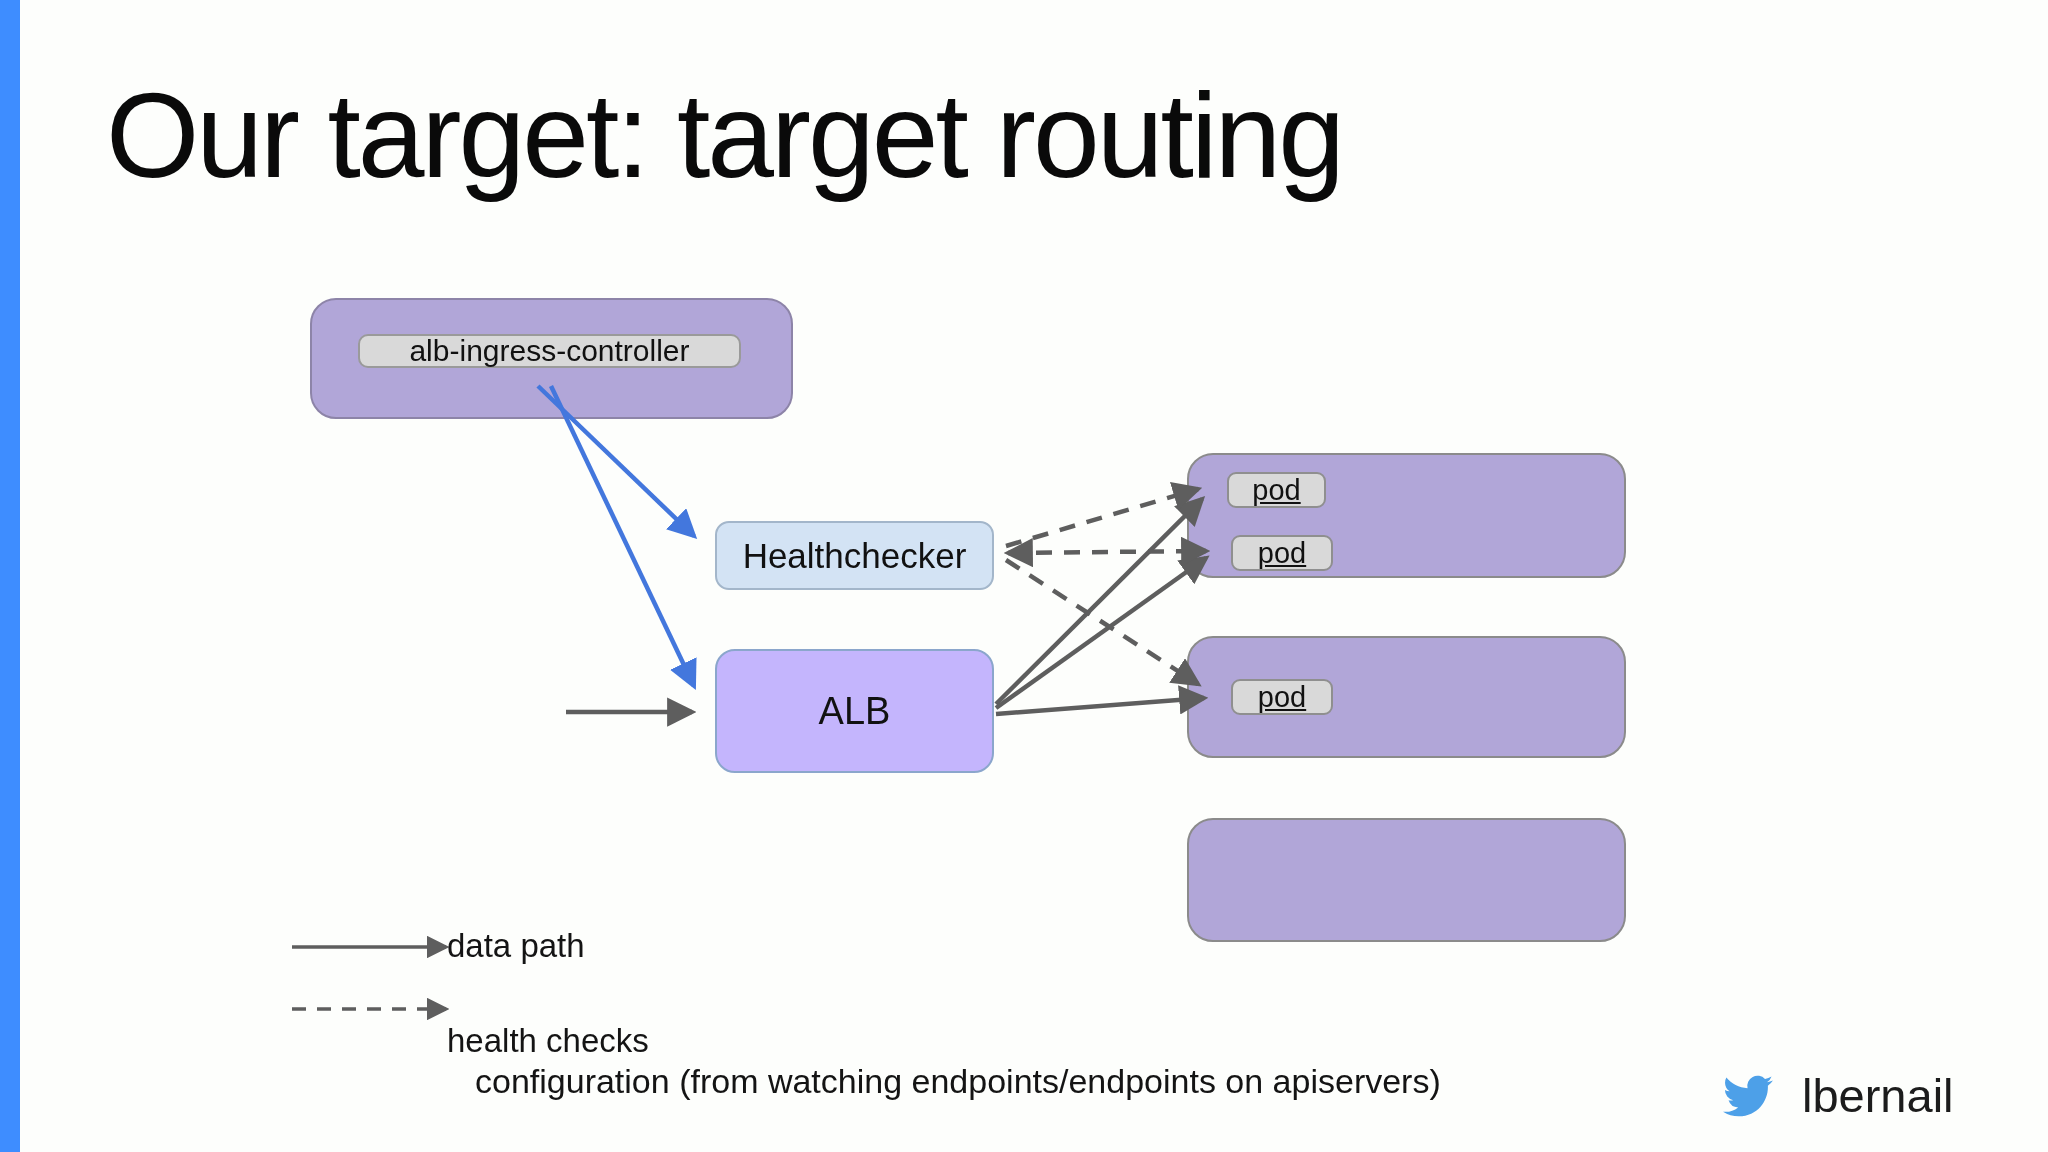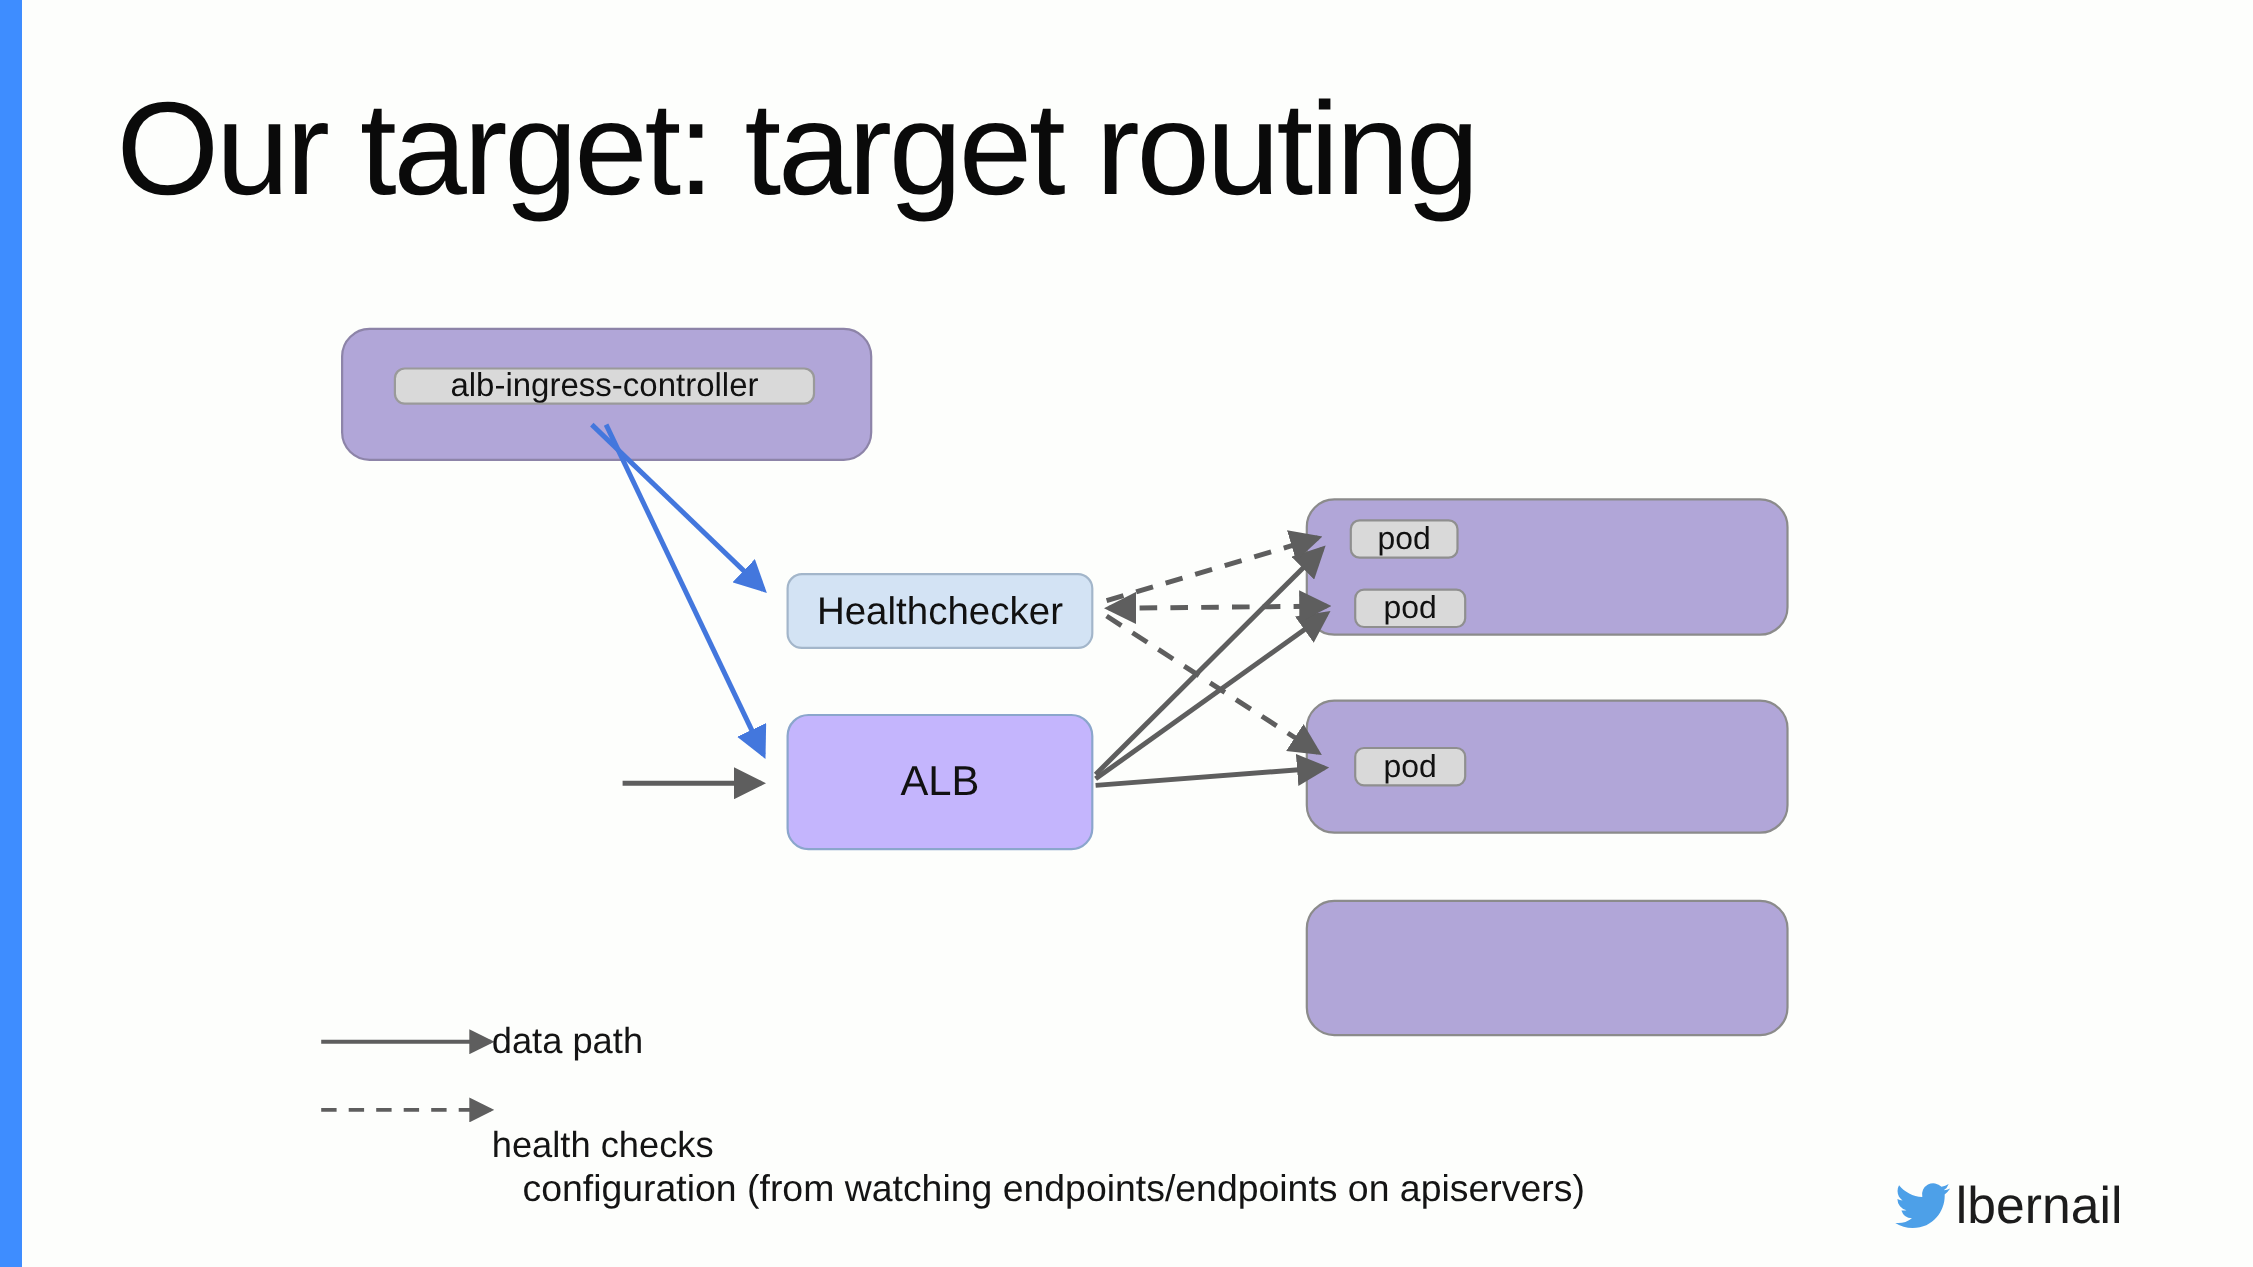--- a/index.html
+++ b/index.html
@@ -28,35 +28,35 @@
 
   .external-client{left:330px;top:649px;width:234px;height:127px;background:#b6d7a8;
     border:2px solid #94ab88;border-radius:20px;font-size:34px;line-height:1.3;flex-direction:column;}
 
   .pod-group{position:absolute;width:439px;background:#b1a6d8;border:2px solid #8b8b8b;
     border-radius:26px;box-sizing:border-box;}
   .pod-group-1{left:1187px;top:453px;height:125px;}
   .pod-group-2{left:1187px;top:636px;height:122px;}
   .pod-group-3{left:1187px;top:818px;height:124px;}
   .pod-chip{position:absolute;box-sizing:border-box;background:#d9d9d9;border:2px solid #8f8f8f;
-    border-radius:9px;display:flex;align-items:center;justify-content:center;font-size:29px;color:#111;}
+    border-radius:9px;display:flex;align-items:center;justify-content:center;font-size:29px;color:#111;text-decoration:underline;}
   .pod-a{left:38px;top:17px;width:99px;height:36px;}
   .pod-b{left:42px;top:80px;width:102px;height:36px;}
   .pod-c{left:42px;top:41px;width:102px;height:36px;}
 
   .arrow-layer{position:absolute;left:0;top:0;width:2048px;height:1152px;pointer-events:none;}
 
   .legend-label{position:absolute;font-size:33px;color:#141414;white-space:nowrap;}
   .legend-label-1{left:447px;top:927px;}
   .legend-label-2{left:447px;top:1022px;}
   .legend-label-3{left:475px;top:1062px;font-size:34px;}
 
   .footer{position:absolute;left:1718px;top:1068px;display:flex;align-items:center;}
   .twitter-icon{width:60px;height:50px;}
-  .footer-handle{font-size:47px;color:#1c1c1c;}
+  .footer-handle{font-size:47px;color:#1c1c1c;margin-left:24px;}
 </style>
 </head>
 <body>
 
 <div id="slide">
 
   <div class="accent-bar"></div>
 
   <h1 class="slide-title">Our target: target routing</h1>
 

